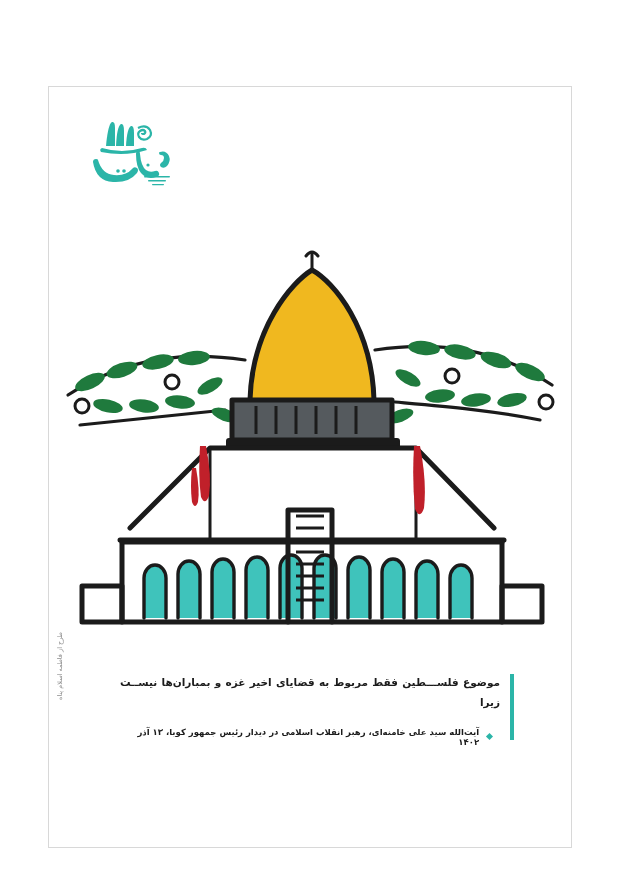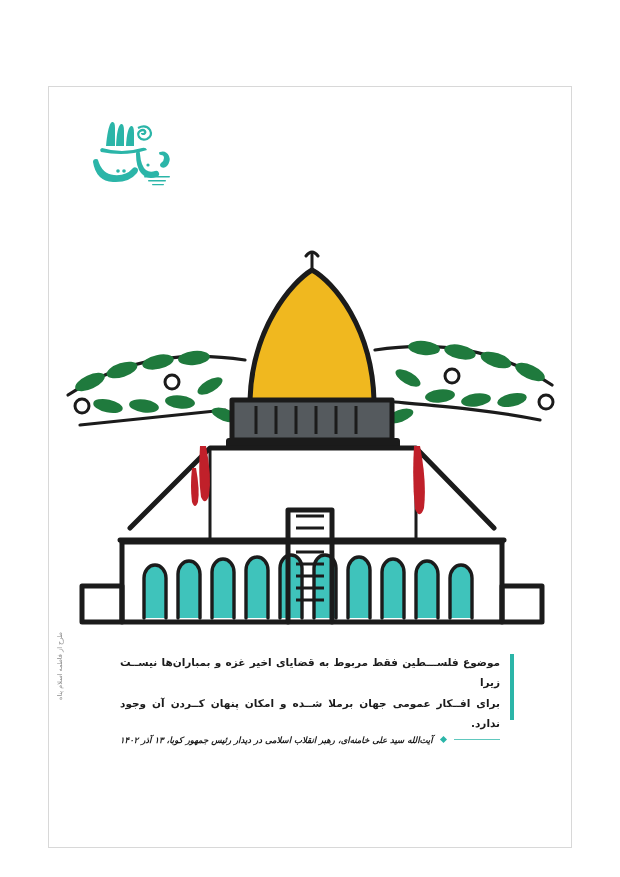--- a/index.html
+++ b/index.html
@@ -47,21 +47,21 @@
     top: 210px;
     width: 500px;
     height: 420px;
   }
   .illustration svg { display: block; }
 
   
   .quote-block {
     position: absolute;
     left: 120px;
-    top: 652px;
+    top: 672px;
     width: 380px;
     text-align: right;
     direction: rtl;
   }
   .quote-text {
     font-family: "DejaVu Sans", sans-serif;
     font-size: 10.5px;
     line-height: 1.95;
     color: #1b1b1b;
     letter-spacing: 0px;
@@ -71,27 +71,26 @@
   }
   .teal-bar {
     position: absolute;
     right: -14px;
     top: 2px;
     width: 4px;
     height: 66px;
     background: #2bb5a8;
   }
   .attribution-row {
-    margin-top: 1px;
+    margin-top: 14px;
     display: flex;
     flex-direction: row-reverse;
     align-items: center;
     justify-content: flex-start;
     gap: 8px;
-    font-style: italic;
   }
   .attribution {
     font-size: 8.5px;
     color: #1b1b1b;
     font-weight: bold;
     direction: rtl;
   }
   .attr-line {
     flex: 1;
     height: 1px;
@@ -281,21 +280,20 @@
 
         <path class="ol" d="M22 376 L62 376 L62 412 L22 412 Z"></path>
         <path class="ol" d="M442 376 L482 376 L482 412 L442 412 Z"></path>
       </g>
     </svg>
   </div>
 
   <div class="quote-block">
     <div class="teal-bar"></div>
     <div class="quote-text">موضوع فلســـطین فقط مربوط به قضایای اخیر غزه و بمباران‌ها نیســت زیرا</div>
-    <div class="quote-text">برای افــکار عمومی جهان برملا شــده و امکان پنهان کــردن آن وجود ندارد.</div>
 
     <div class="attribution-row">
       <span class="attribution">آیت‌الله سید علی خامنه‌ای، رهبر انقلاب اسلامی در دیدار رئیس جمهور کوبا، ۱۳ آذر ۱۴۰۲</span>
       <span class="attr-dot"></span>
       <span class="attr-line"></span>
     </div>
   </div>
 
   <div class="side-credit">طرح از فاطمه اسلام پناه</div>
 

